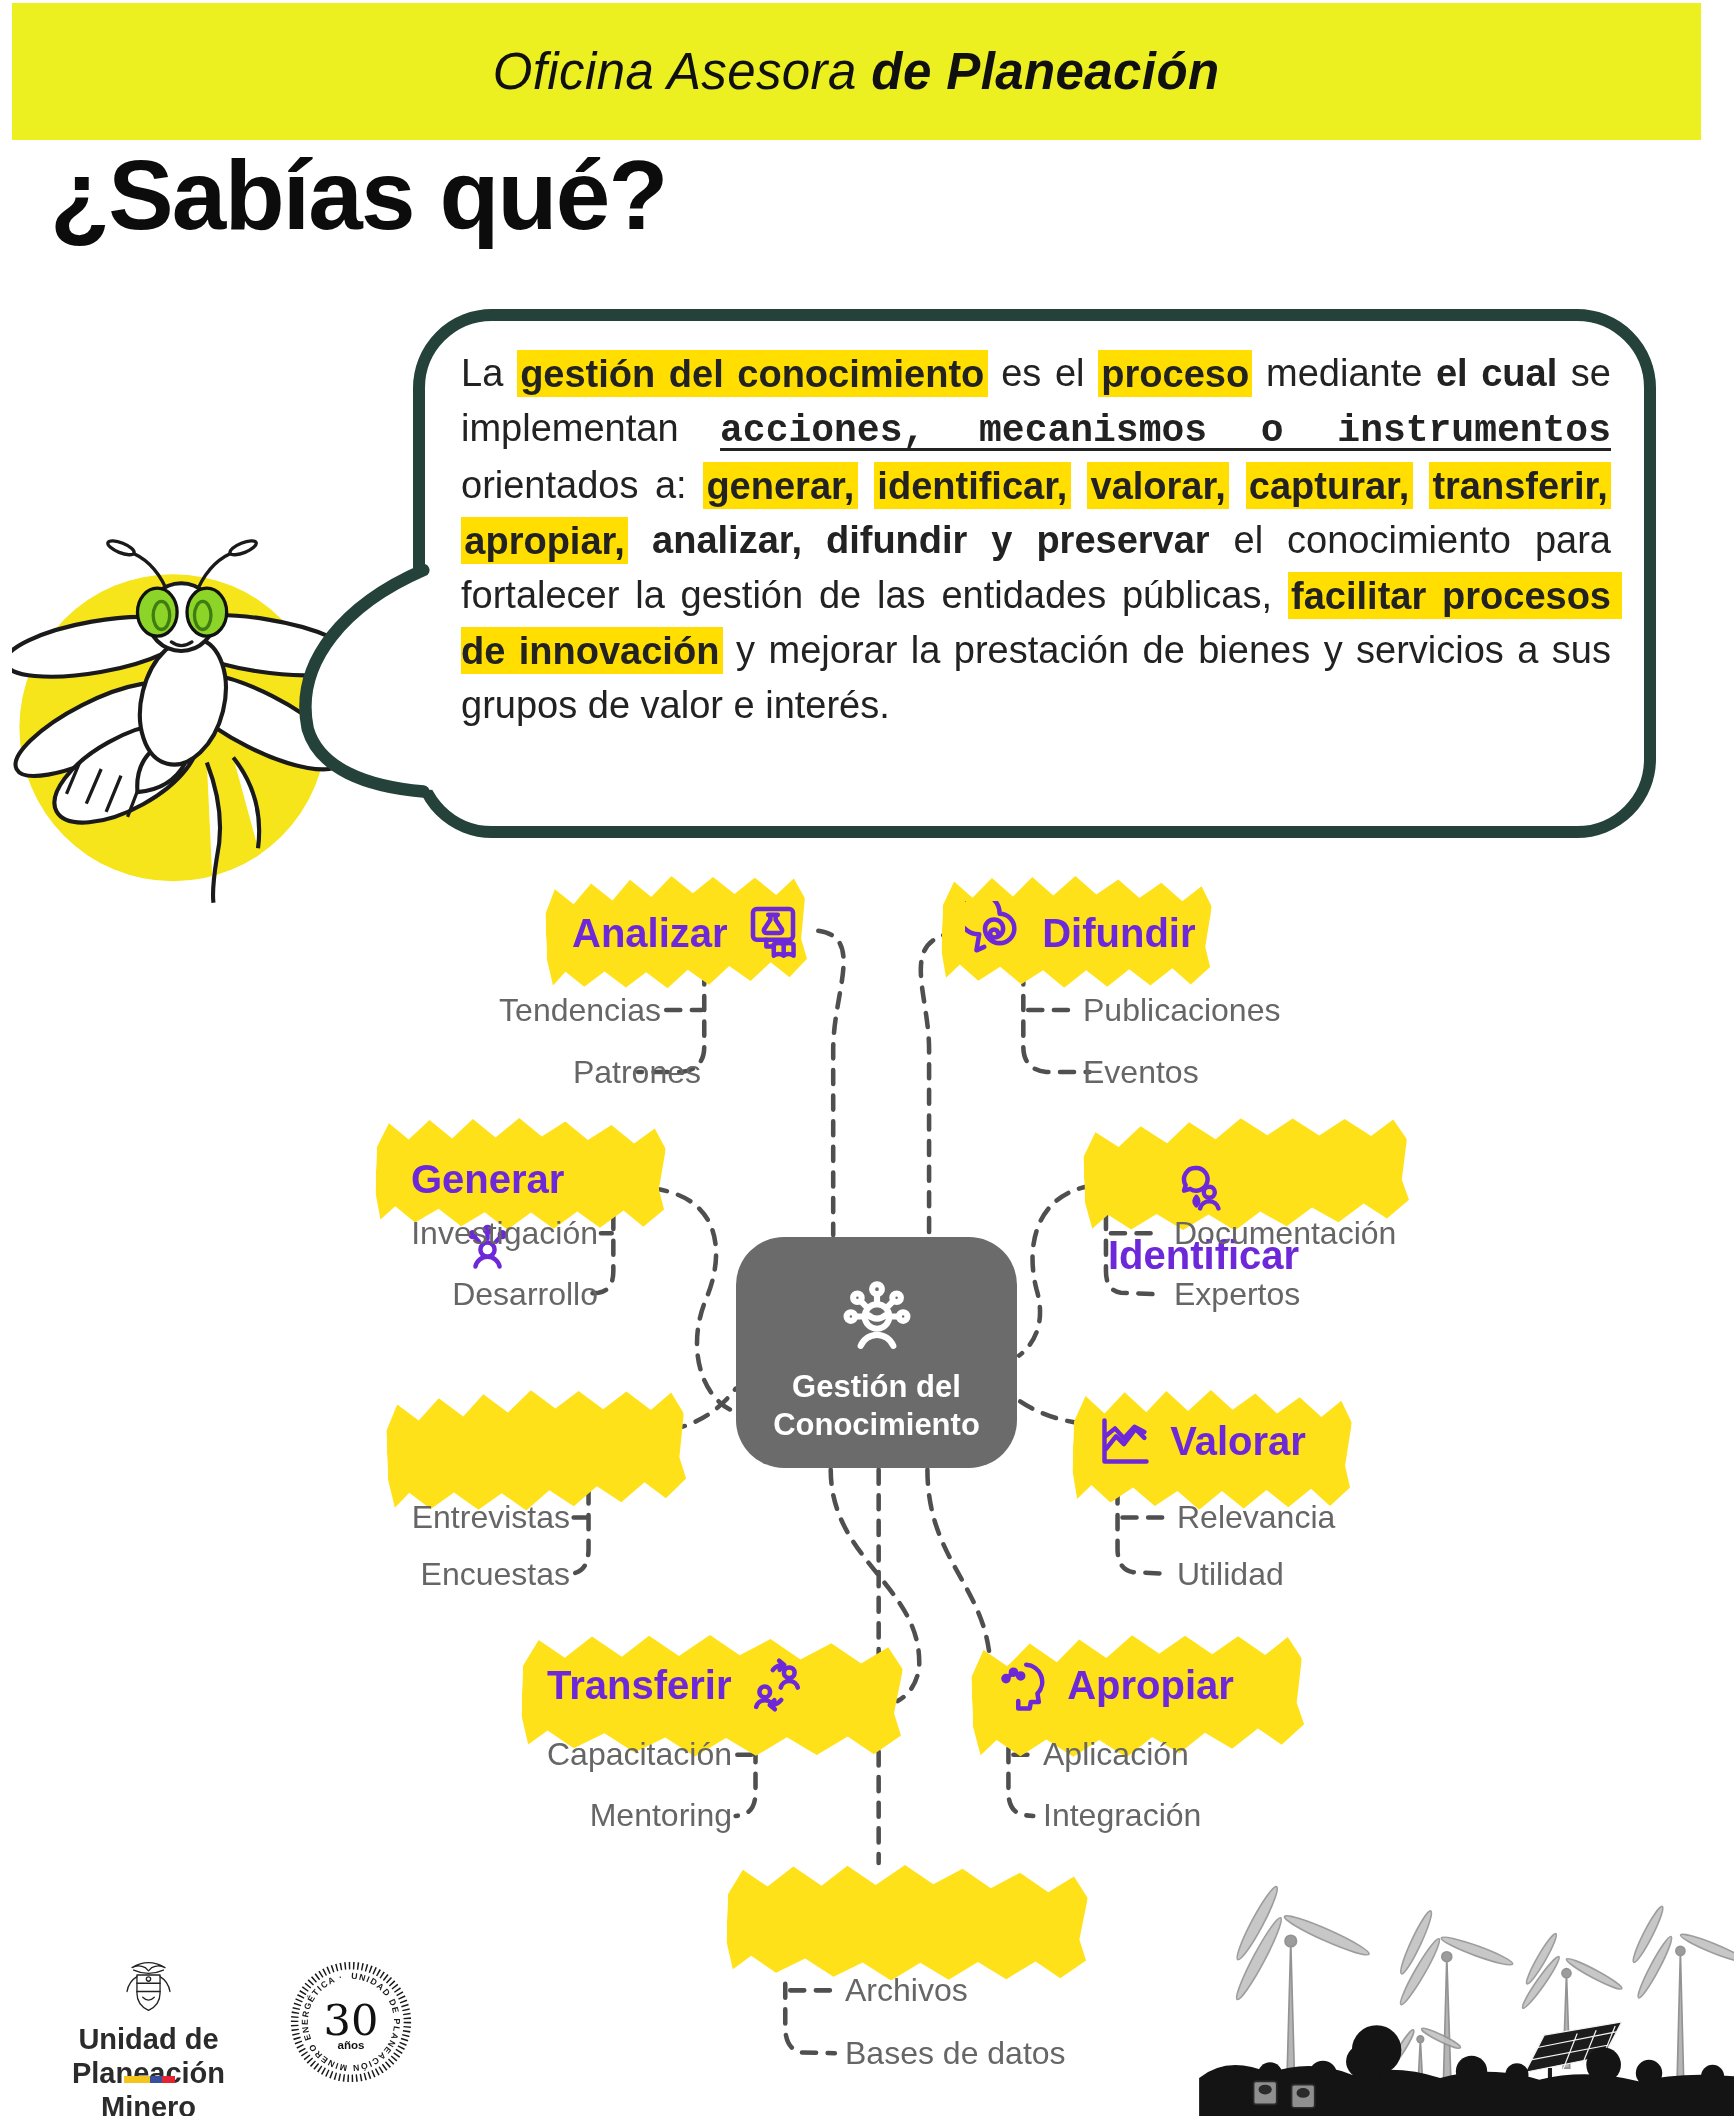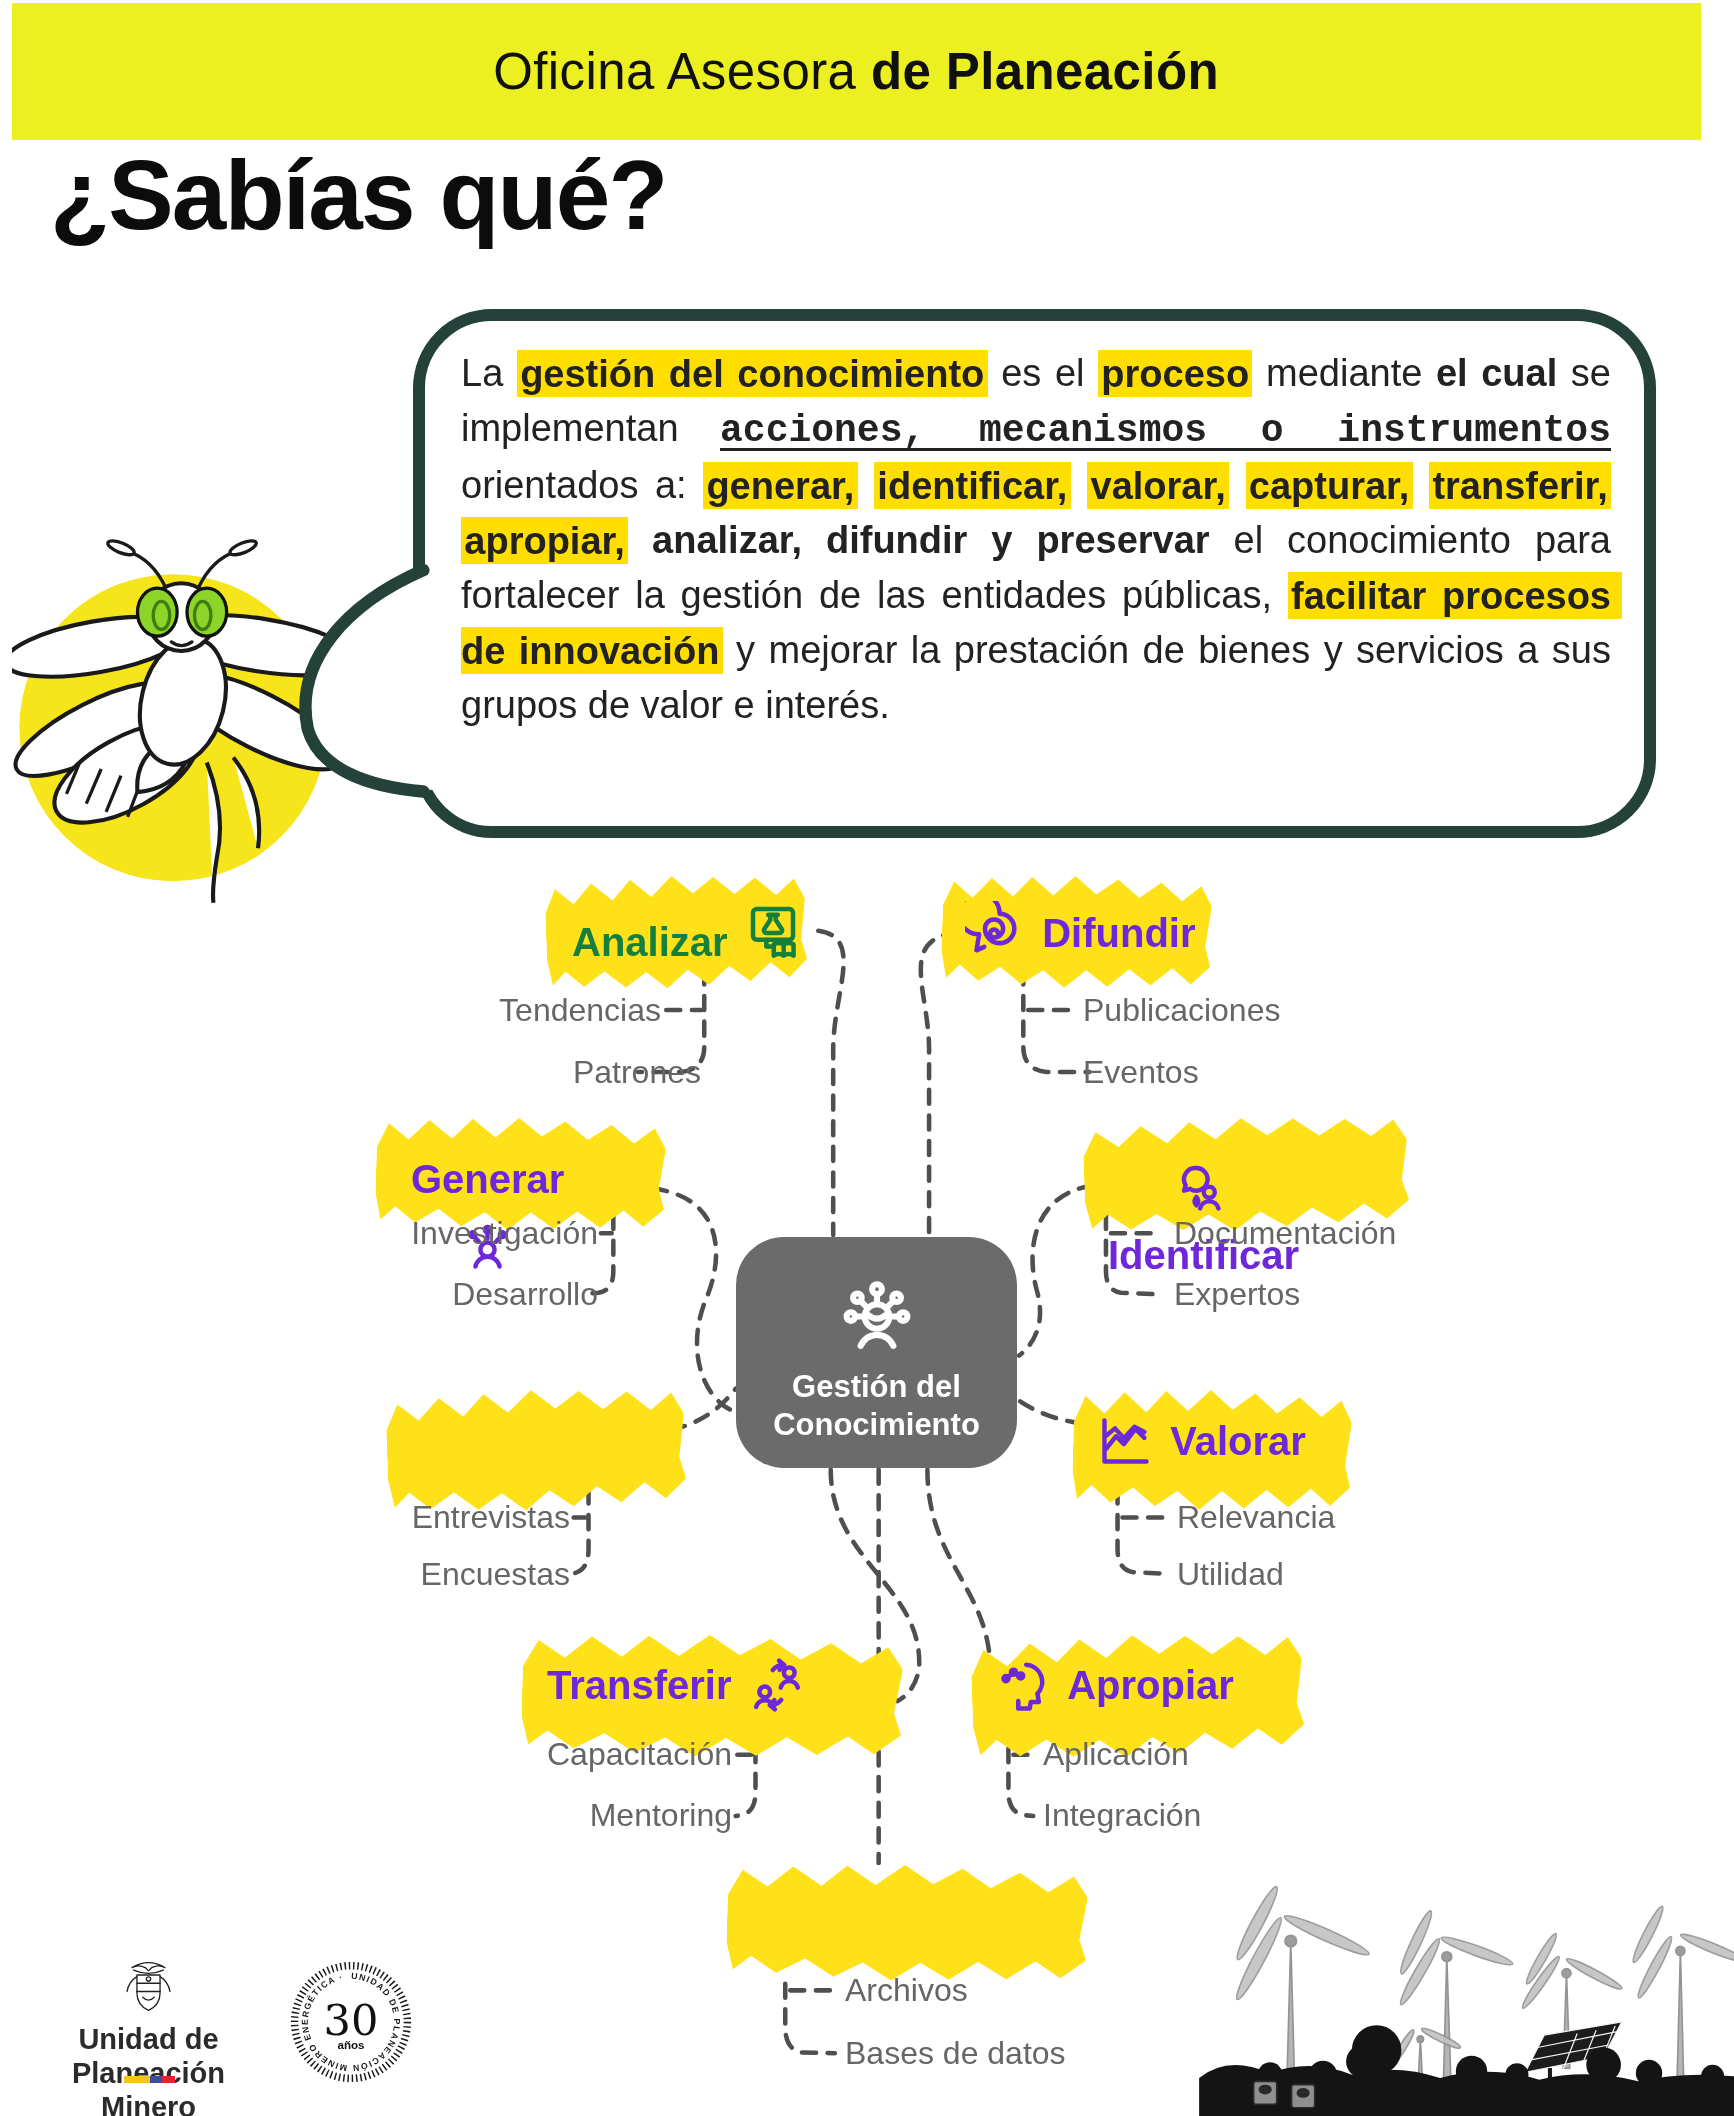--- a/index.html
+++ b/index.html
@@ -1,41 +1,41 @@
 <!DOCTYPE html>
 <html style="font-size:13.2px"><head>
 <meta charset="utf-8">
 <style>
   html,body{margin:0;padding:0;background:#ffffff;}
   .canvas{position:relative;width:1735px;height:2116px;background:#fff;overflow:hidden;
           font-family:"Liberation Sans",sans-serif;color:#1c1c1c;}
   
   .header-bar{position:absolute;left:11.6px;top:3.3px;width:1689px;height:137px;background:#ECF021;
-              display:flex;align-items:center;justify-content:center;}
+              display:flex;align-items:center;justify-content:center;font-style:italic;}
   .header-bar .t{font-size:51px;color:#101010;letter-spacing:0.4px;}
   .header-bar .t .bold{font-weight:bold;}
   .page-title{position:absolute;left:50px;top:139px;font-size:98px;font-weight:bold;color:#0c0c0c;letter-spacing:-1.7px;}
   
   .bubble{position:absolute;left:413px;top:309px;width:1243px;height:529px;background:#fff;
           border:12.4px solid #24423A;border-radius:79px;box-sizing:border-box;}
   .bubble-text{position:absolute;left:36px;right:33px;top:25px;font-size:38px;line-height:55px;
                text-align:justify;color:#222;}
   .bubble-text .seg{white-space:pre-wrap;}
   .bubble-text .hl{background:#FFDE00;font-weight:bold;padding:2.5px 3.3px;}
   .bubble-text .b{font-weight:bold;}
   .bubble-text .bu{font-weight:bold;text-decoration:underline;text-decoration-thickness:3.3px;text-underline-offset:7.4px;font-family:Liberation Mono, monospace;}
   
   .connectors{position:absolute;left:0;top:0;z-index:1;}
   .connectors path{fill:none;stroke:#4f4f4f;stroke-width:5.5;stroke-dasharray:17 14;stroke-linecap:round;}
   .scribble{position:absolute;background:#FFE11A;z-index:2;
     clip-path:polygon(0% 30%,4% 8%,11% 22%,18% 4%,26% 20%,33% 2%,41% 18%,49% 0%,57% 16%,65% 2%,73% 18%,81% 4%,89% 20%,96% 6%,100% 24%,98% 60%,100% 78%,93% 94%,86% 80%,78% 96%,70% 82%,62% 98%,54% 84%,46% 100%,38% 85%,30% 98%,22% 83%,14% 96%,7% 82%,2% 94%,0% 70%);}
   .rotL{transform:rotate(-2deg);} .rotR{transform:rotate(1.6deg);}
   .branch-label{position:absolute;display:flex;align-items:center;gap:13.2px;z-index:3;
                 font-size:40px;font-weight:bold;color:#6d28d9;}
-  .branch-label.black{color:#15803d;align-items:flex-end;}
+  .branch-label.black{color:#6d28d9;}
   .branch-label svg{display:block;}
   .item{position:absolute;z-index:3;font-size:32px;color:#666;height:43px;line-height:43px;}
   .item.r{text-align:right;}
   .center-node{position:absolute;left:736px;top:1237px;width:281px;height:231px;background:#6B6B6B;
                border-radius:48px;z-index:3;display:flex;flex-direction:column;align-items:center;
                justify-content:center;gap:8.3px;}
   .center-node .lbl{width:231px;text-align:center;color:#fff;font-size:31px;font-weight:bold;line-height:38px;}
   
   .org-text{position:absolute;left:23px;top:2022px;width:251px;text-align:center;
             font-size:29px;line-height:34px;font-weight:bold;color:#2b2b2b;z-index:3;}

